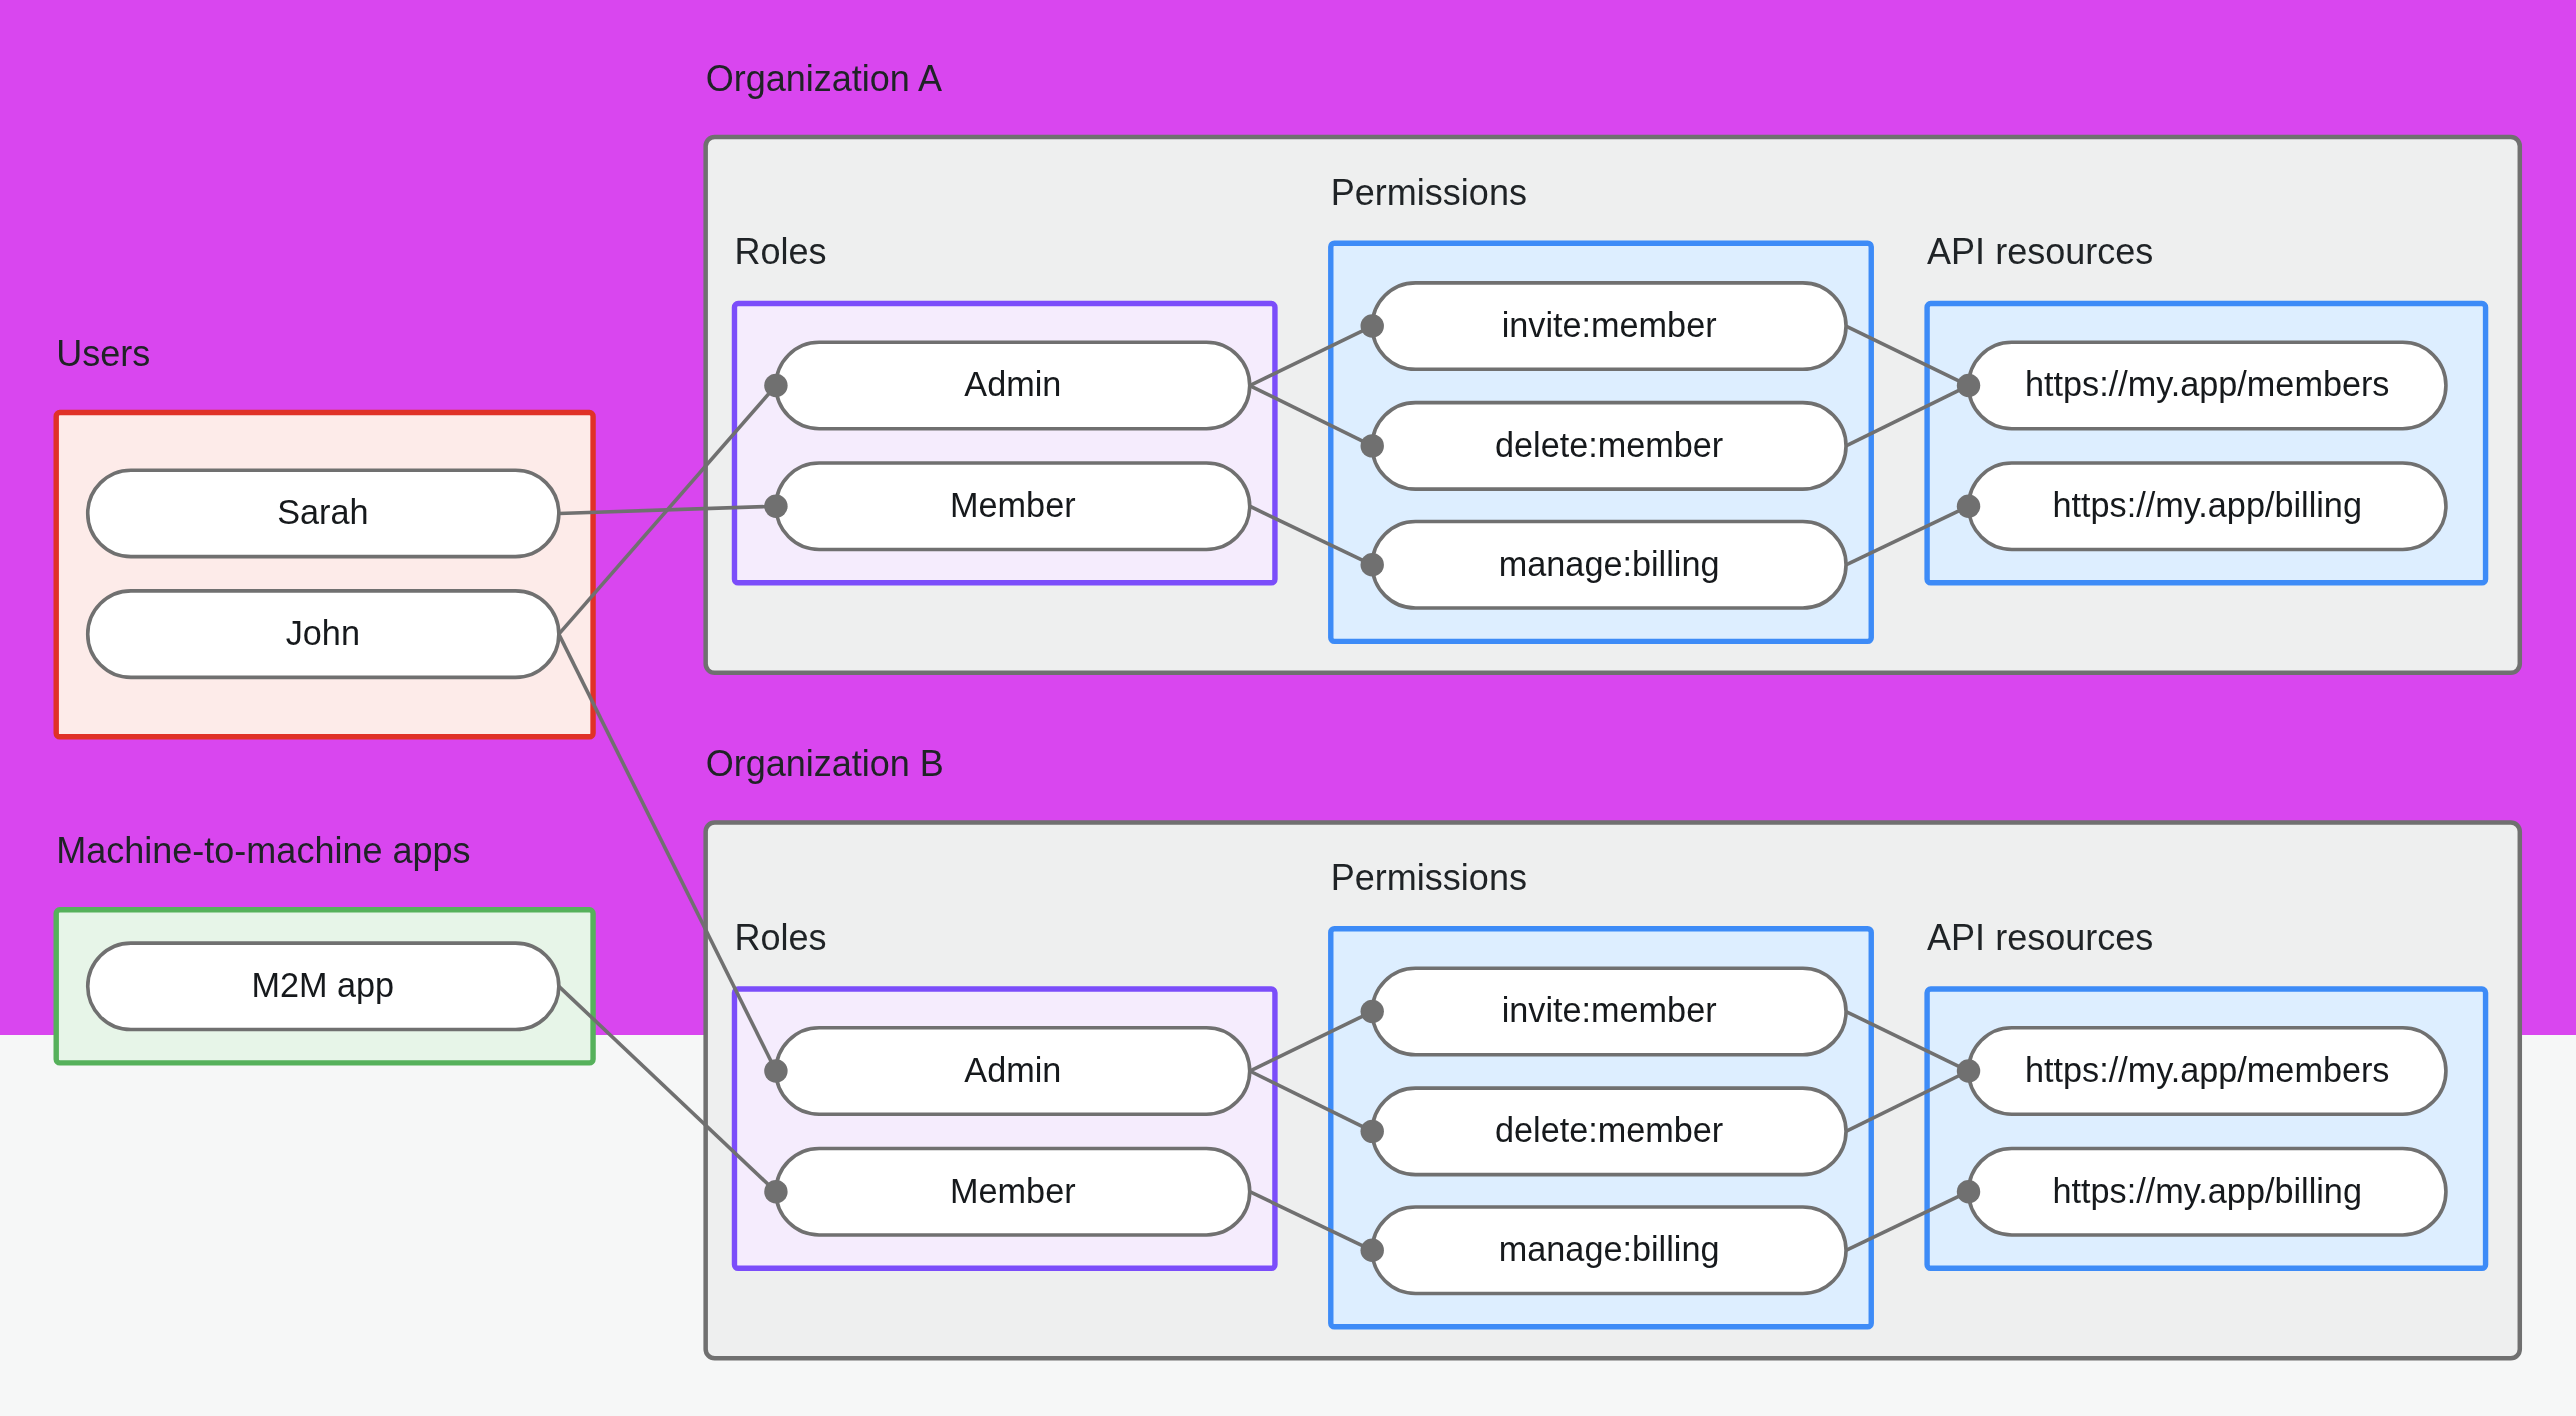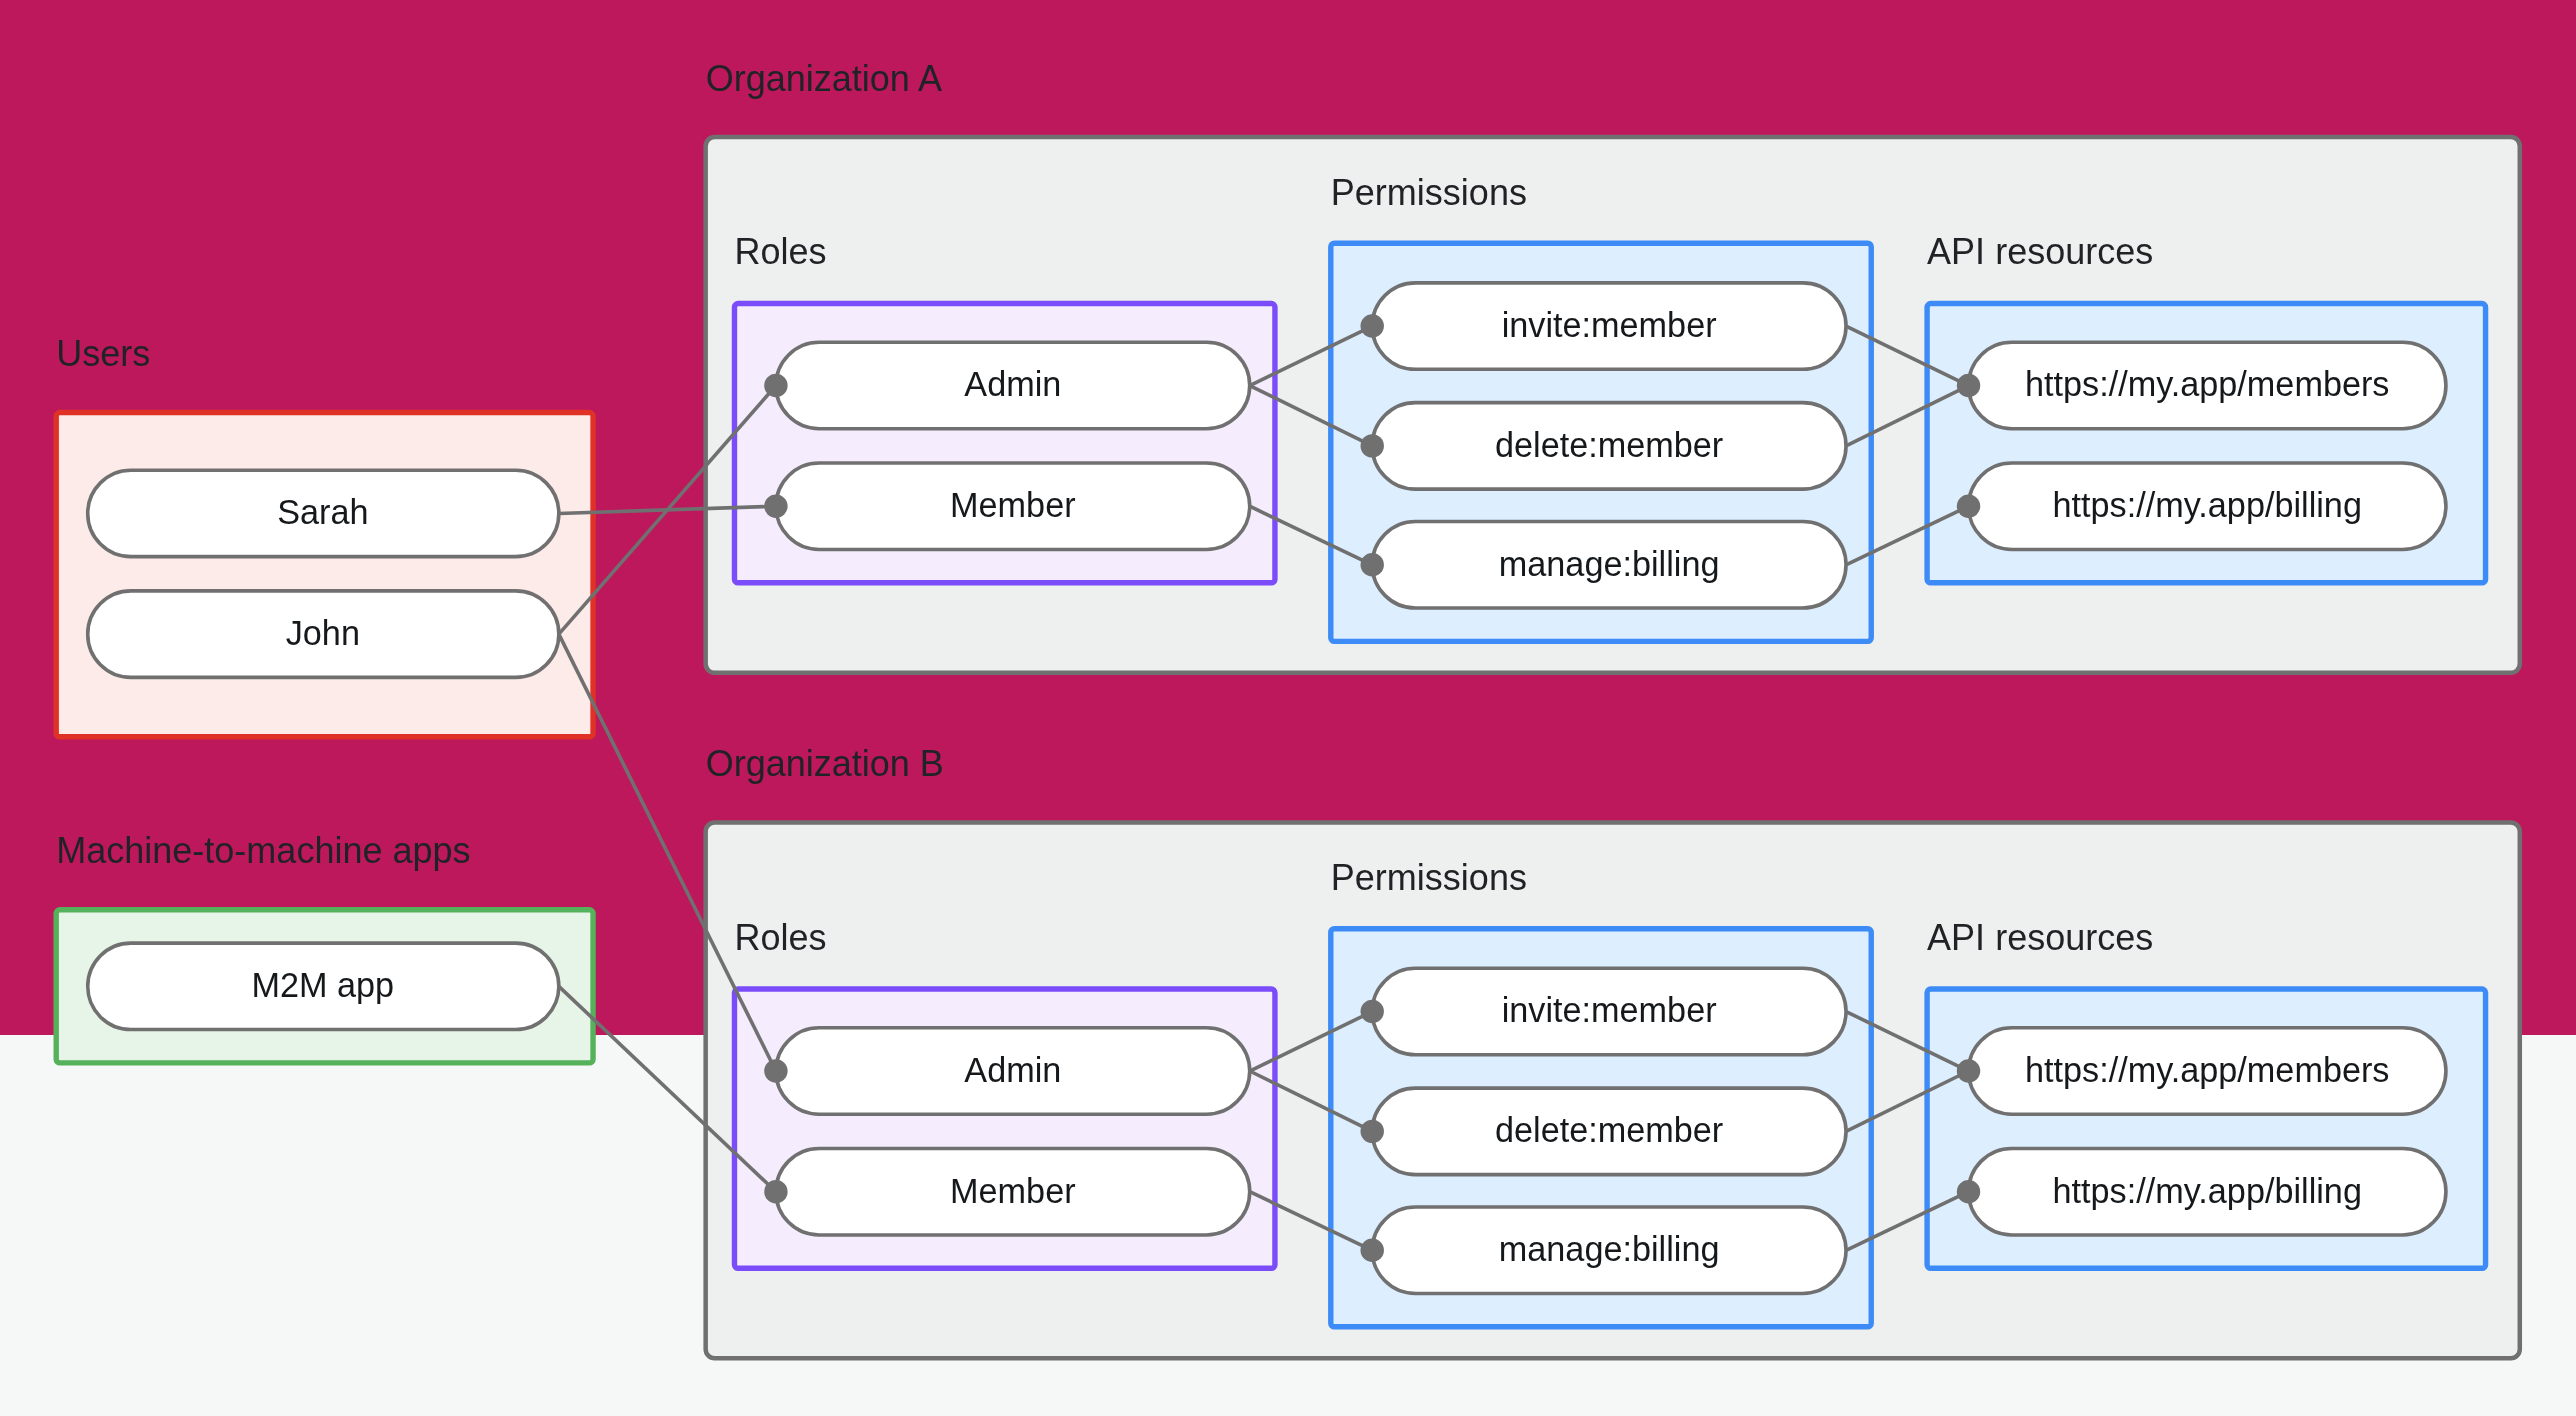--- a/index.html
+++ b/index.html
@@ -10,21 +10,21 @@
   body {
     width: 2576px;
     height: 1416px;
     font-family: "Liberation Sans", sans-serif;
     overflow: hidden;
   }
   #stage {
     position: relative;
     width: 2576px;
     height: 1035px;
-    background: #be185d;
+    background: #d946ef;
   }
   svg#diagram {
     position: absolute;
     left: 0;
     top: 0;
     width: 2576px;
     height: 1416px;
     display: block;
   }
   .group-label {

